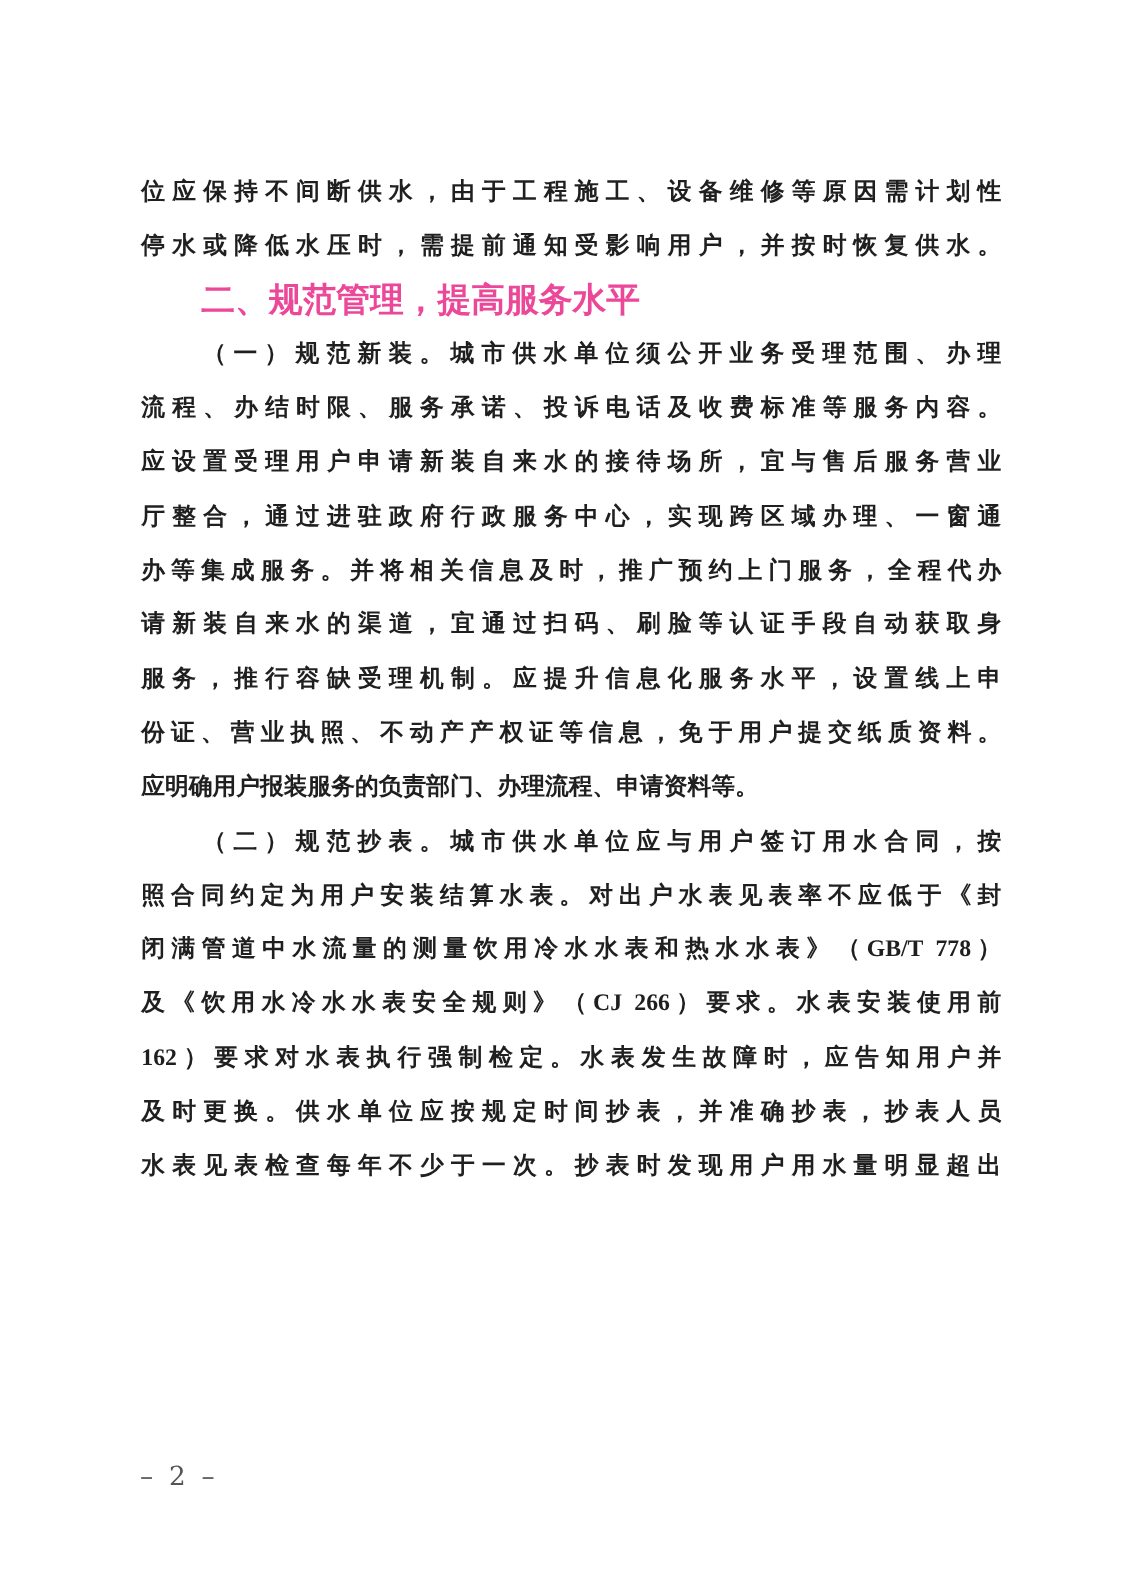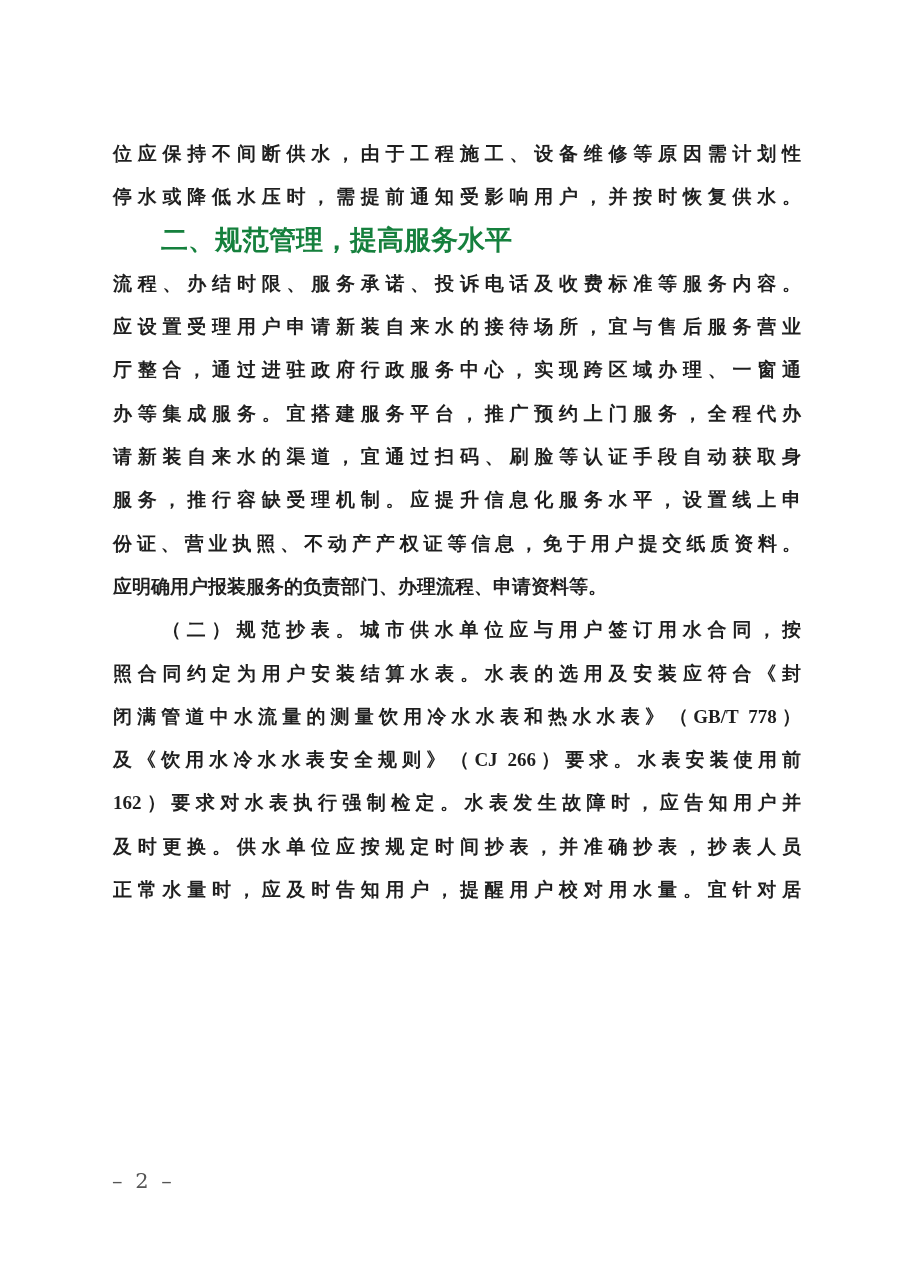--- a/index.html
+++ b/index.html
@@ -37,21 +37,21 @@
   }
   
   .ind {
     text-indent: 49px;
   }
   
   .heading {
     font-family: "Liberation Sans", sans-serif;
     font-weight: bold;
     font-size: 27px;
-    color: #15803d;
+    color: #ec4899;
     text-indent: 48px;
     text-align: left;
   }
   .page-number {
     position: absolute;
     left: 112px;
     top: 1167px;
     font-size: 21px;
     line-height: 28px;
     color: #555555;
@@ -60,30 +60,31 @@
   }
 </style>
 </head>
 <body>
 
 <div class="page">
   <div class="text-column">
     <div class="line j">位应保持不间断供水，由于工程施工、设备维修等原因需计划性</div>
     <div class="line j">停水或降低水压时，需提前通知受影响用户，并按时恢复供水。</div>
     <div class="line heading">二、规范管理，提高服务水平</div>
+    <div class="line j ind">（一）规范新装。城市供水单位须公开业务受理范围、办理</div>
     <div class="line j">流程、办结时限、服务承诺、投诉电话及收费标准等服务内容。</div>
     <div class="line j">应设置受理用户申请新装自来水的接待场所，宜与售后服务营业</div>
     <div class="line j">厅整合，通过进驻政府行政服务中心，实现跨区域办理、一窗通</div>
-    <div class="line j">办等集成服务。宜搭建服务平台，推广预约上门服务，全程代办</div>
+    <div class="line j">办等集成服务。并将相关信息及时，推广预约上门服务，全程代办</div>
     <div class="line j">请新装自来水的渠道，宜通过扫码、刷脸等认证手段自动获取身</div>
     <div class="line j">服务，推行容缺受理机制。应提升信息化服务水平，设置线上申</div>
     <div class="line j">份证、营业执照、不动产产权证等信息，免于用户提交纸质资料。</div>
     <div class="line">应明确用户报装服务的负责部门、办理流程、申请资料等。</div>
     <div class="line j ind">（二）规范抄表。城市供水单位应与用户签订用水合同，按</div>
-    <div class="line j">照合同约定为用户安装结算水表。水表的选用及安装应符合《封</div>
+    <div class="line j">照合同约定为用户安装结算水表。对出户水表见表率不应低于《封</div>
     <div class="line j">闭满管道中水流量的测量饮用冷水水表和热水水表》（GB/T 778）</div>
     <div class="line j">及《饮用水冷水水表安全规则》（CJ 266）要求。水表安装使用前</div>
     <div class="line j">162）要求对水表执行强制检定。水表发生故障时，应告知用户并</div>
     <div class="line j">及时更换。供水单位应按规定时间抄表，并准确抄表，抄表人员</div>
-    <div class="line j">正常水量时，应及时告知用户，提醒用户校对用水量。宜针对居</div>
+    <div class="line j">水表见表检查每年不少于一次。抄表时发现用户用水量明显超出</div>
   </div>
   <div class="page-number">– 2 –</div>
 </div>
 
 </body></html>

